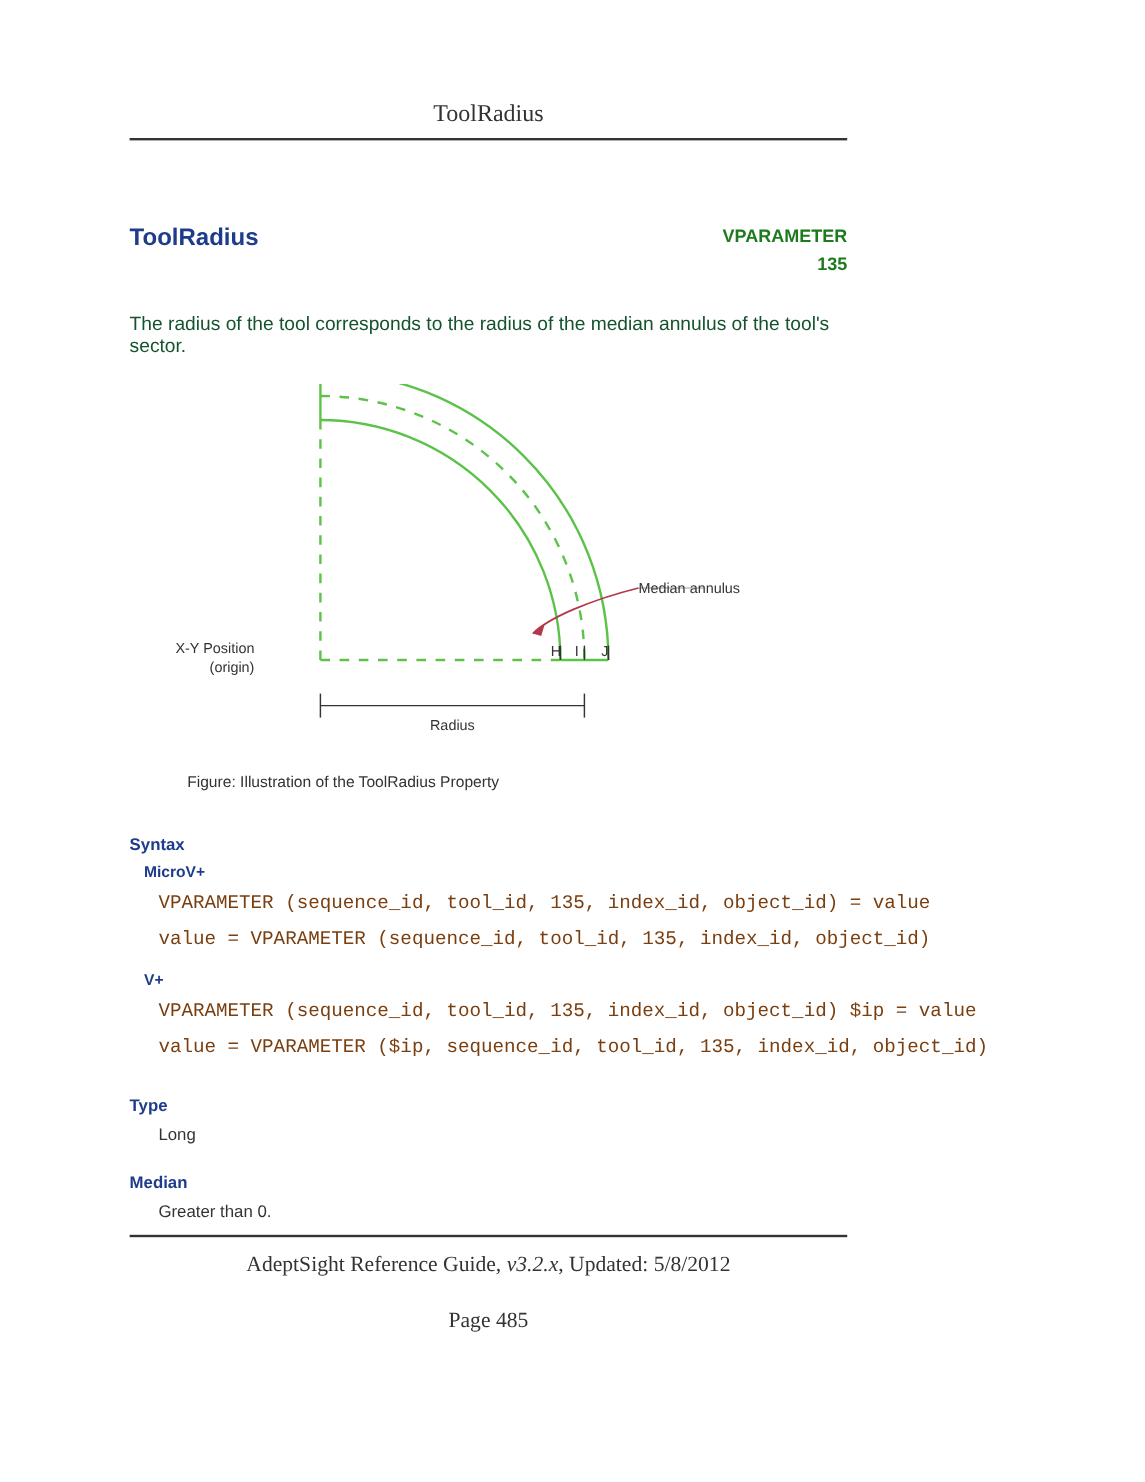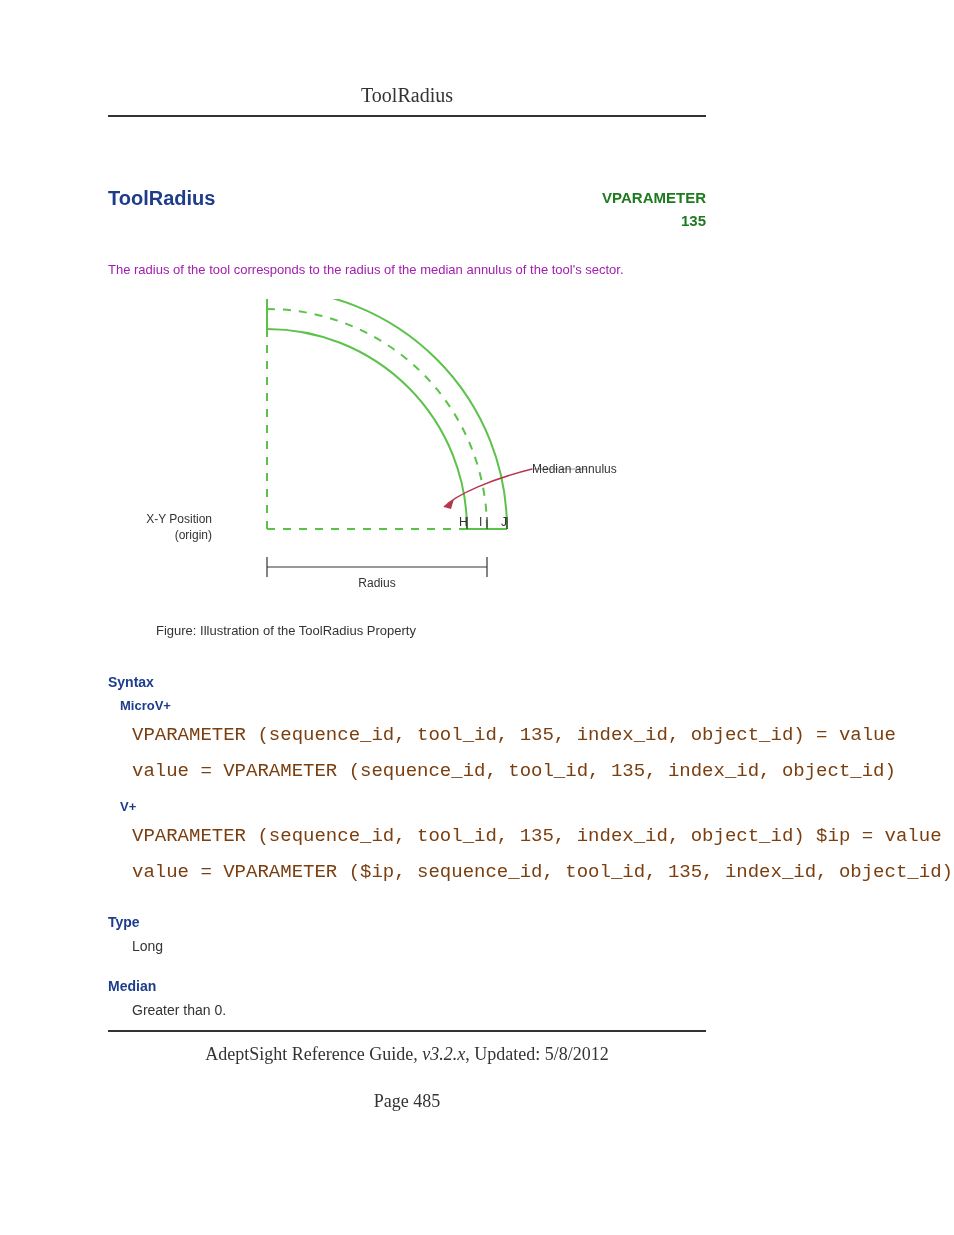--- a/index.html
+++ b/index.html
@@ -39,22 +39,22 @@
     margin: 0;
   }
   .title-row .tag {
     text-align: right;
     font-weight: bold;
     color: #1e7a1e;
     font-size: 15px;
     line-height: 1.5;
   }
   .intro {
-    font-size: 13px;
-    color: #a21caf;
+    font-size: 16px;
+    color: #14532d;
     margin-bottom: 22px;
   }
   .figure-wrap {
     text-align: left;
     margin: 0 0 24px 0;
   }
   .figure-caption {
     font-family: Arial, Helvetica, sans-serif;
     font-size: 13px;
     color: #333;
@@ -72,21 +72,21 @@
   }
   .subhead {
     color: #1e3c8c;
     font-weight: bold;
     font-size: 13px;
     margin: 6px 0 4px 12px;
   }
   .codeblock {
     margin: 0 0 10px 24px;
     font-family: "Courier New", Courier, monospace;
-    font-size: 19px;
+    font-size: 16px;
     color: #7a3e0f;
     line-height: 1.9;
     white-space: pre;
   }
   .body-small {
     margin: 4px 0 12px 24px;
     font-size: 14px;
     color: #333;
   }
   .footer-rule {

